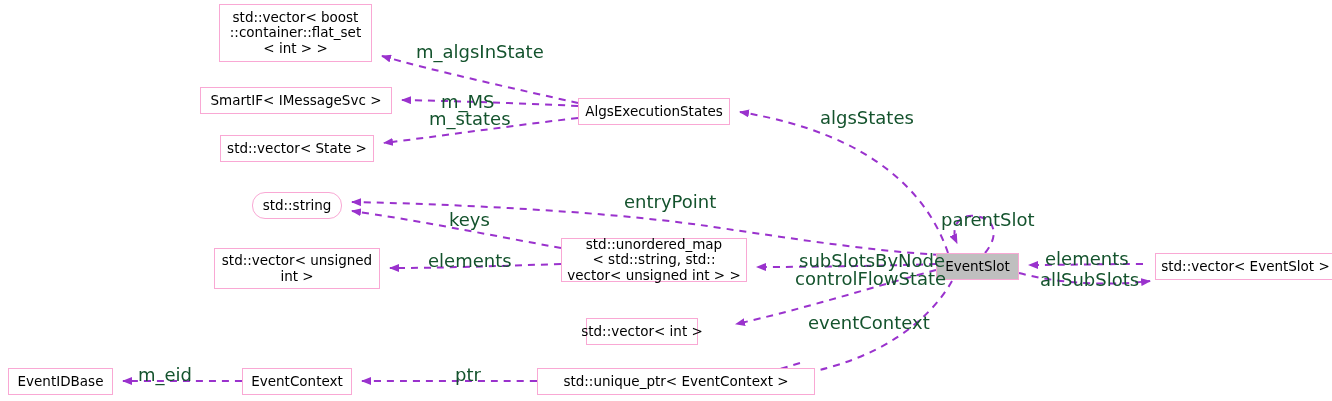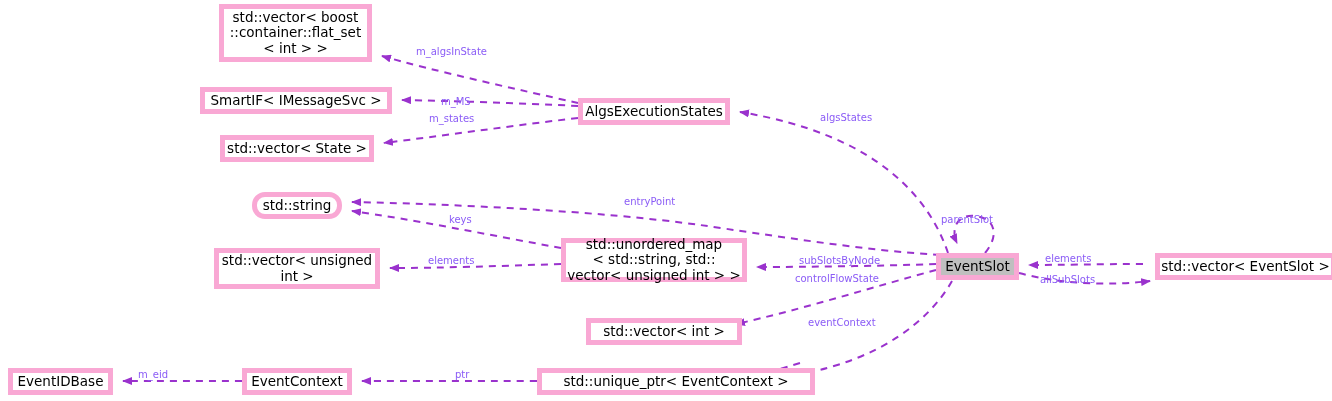--- a/index.html
+++ b/index.html
@@ -18,40 +18,40 @@
   svg#edges {
     position: absolute;
     left: 0; top: 0;
     width: 1332px;
     height: 401px;
     pointer-events: none;
   }
   .node {
     position: absolute;
     box-sizing: border-box;
-    border: 5px solid #f9a8d4;
+    border: 1px solid #f9a8d4;
     background: #ffffff;
     color: #000000;
     font-size: 13.5px;
     line-height: 15.5px;
     text-align: center;
     display: flex;
     align-items: center;
     justify-content: center;
     white-space: pre;
     z-index: 3;
   }
   .node.highlight {
     background: #bfbfbf;
   }
   .edge-label {
     position: absolute;
-    font-size: 10px;
+    font-size: 18px;
     line-height: 15px;
-    color: #8b5cf6;
+    color: #14532d;
     white-space: pre;
     z-index: 4;
     background: transparent;
   }
 </style>
 </head>
 <body>
 
 <div id="canvas">
 
@@ -107,21 +107,21 @@
 
   <div class="node" style="left:214px; top:248px; width:166px; height:41px;">std::vector&lt; unsigned
 int &gt;</div>
 
   <div class="node" style="left:578px; top:98px; width:152px; height:27px;">AlgsExecutionStates</div>
 
   <div class="node" style="left:561px; top:238px; width:186px; height:44px;">std::unordered_map
 &lt; std::string, std::
 vector&lt; unsigned int &gt; &gt;</div>
 
-  <div class="node" style="left:586px; top:318px; width:156px; height:27px;">std::vector&lt; int &gt;</div>
+  <div class="node" style="left:586px; top:318px; width:112px; height:27px;">std::vector&lt; int &gt;</div>
 
   <div class="node highlight" style="left:936px; top:253px; width:83px; height:27px;">EventSlot</div>
 
   <div class="node" style="left:1143px; top:253px; width:181px; height:27px;margin-left:12px;">std::vector&lt; EventSlot &gt;</div>
 
   <div class="node" style="left:8px; top:368px; width:105px; height:27px;">EventIDBase</div>
 
   <div class="node" style="left:242px; top:368px; width:110px; height:27px;">EventContext</div>
 
   <div class="node" style="left:537px; top:368px; width:278px; height:27px;">std::unique_ptr&lt; EventContext &gt;</div>

